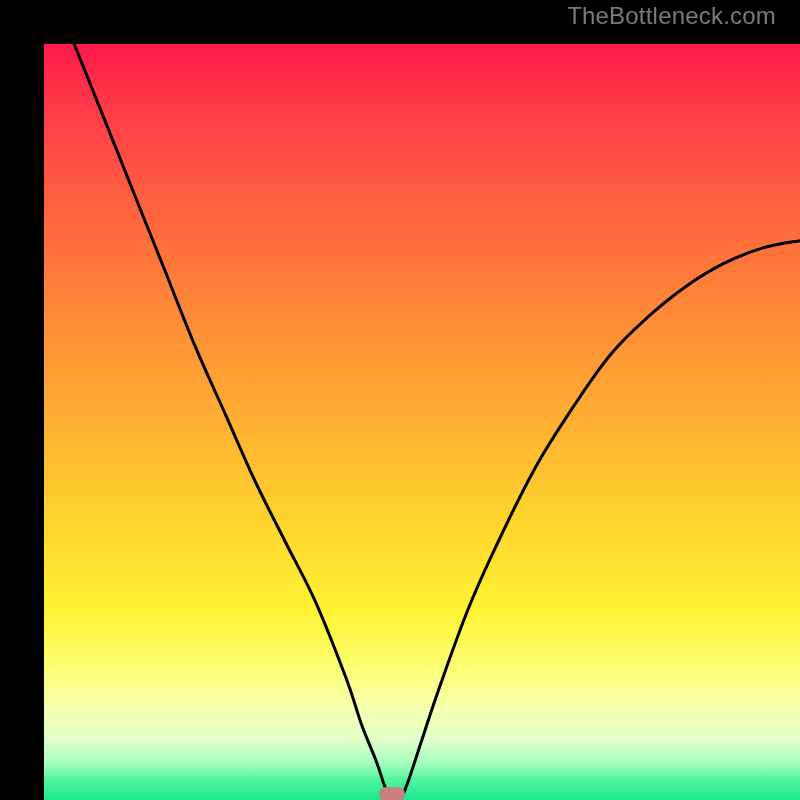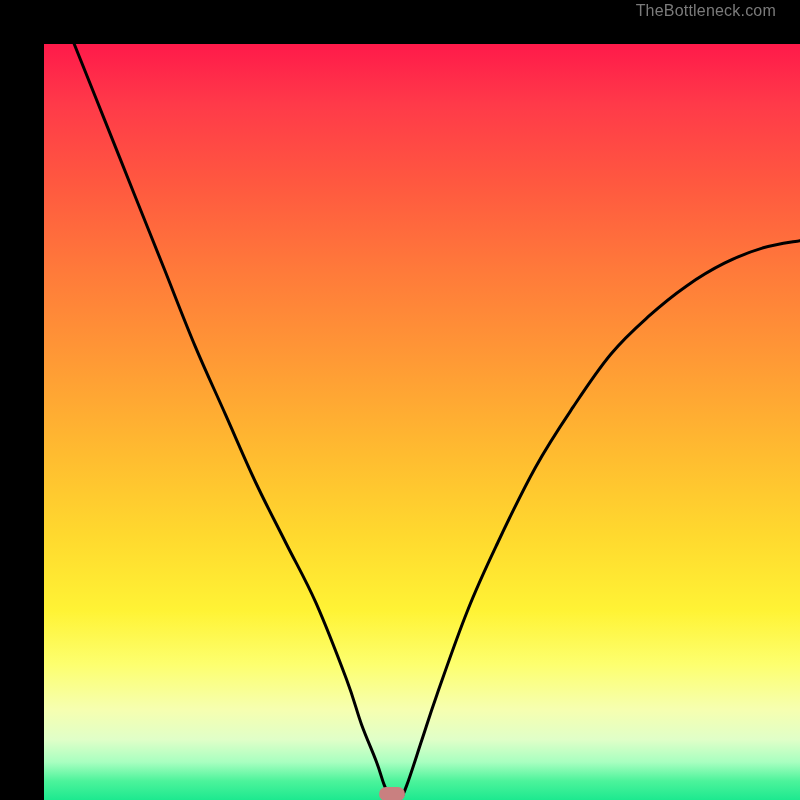--- a/index.html
+++ b/index.html
@@ -62,21 +62,21 @@
     height: 14px;
     border-radius: 7px;
     background: #c98080;
     transform: translate(-50%, -50%);
   }
   .watermark {
     position: absolute;
     top: 2px;
     right: 24px;
     color: #7b7b7b;
-    font-size: 16px;
+    font-size: 24px;
     font-weight: 500;
     letter-spacing: 0.2px;
     z-index: 10;
   }
 </style>
 </head>
 <body>
 
 <div class="watermark">TheBottleneck.com</div>
 

